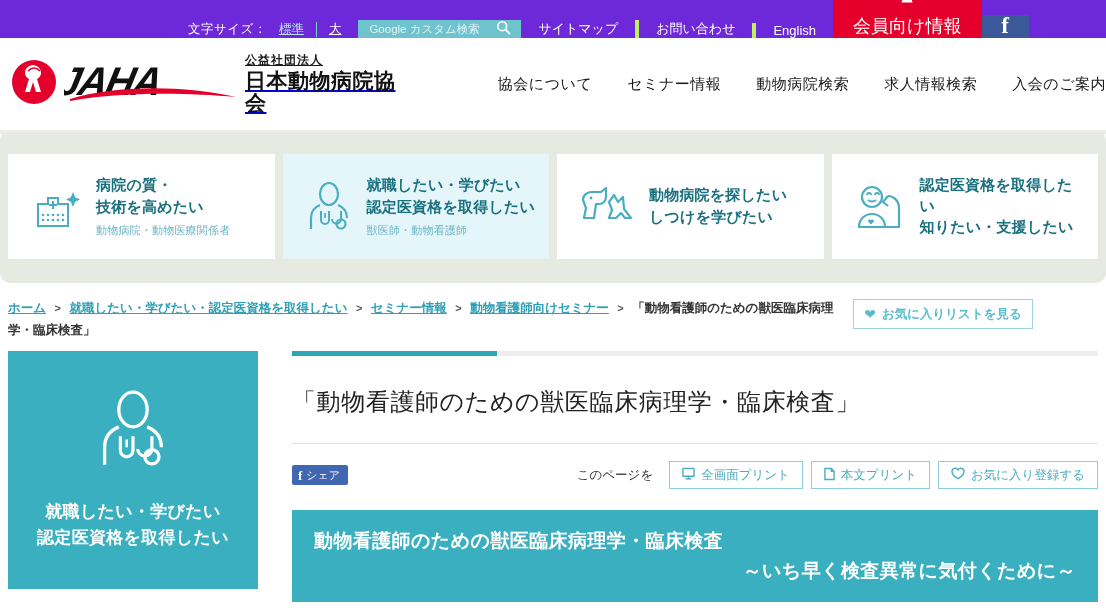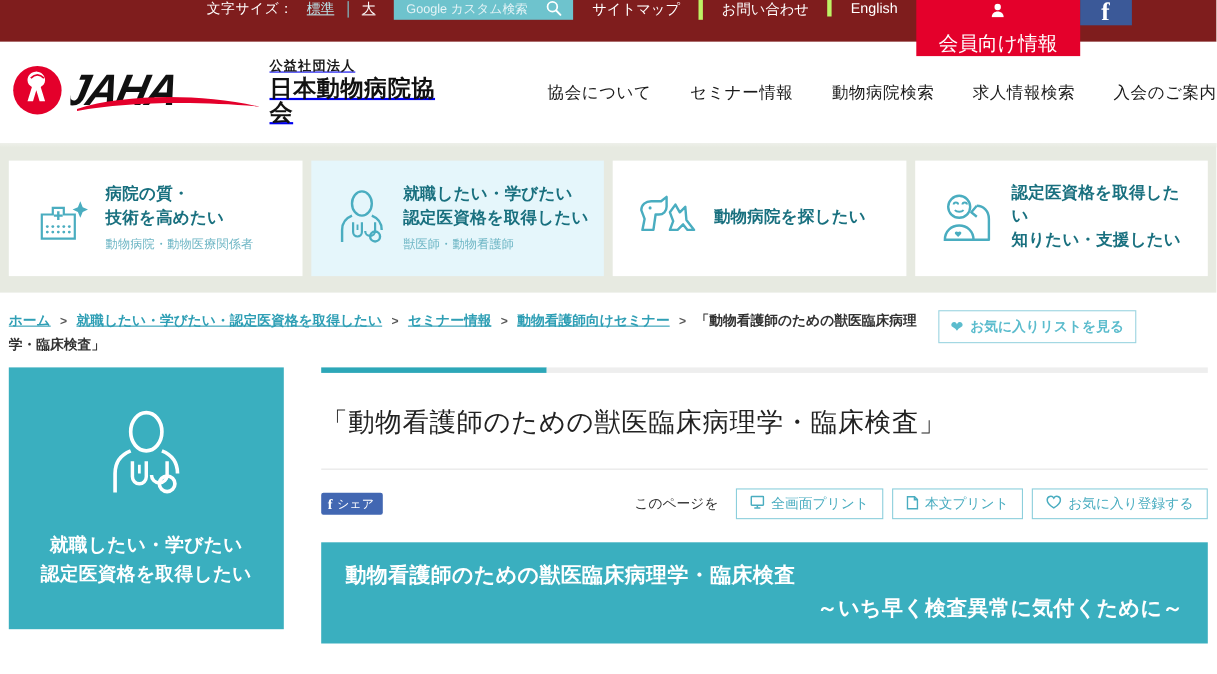--- a/index.html
+++ b/index.html
@@ -10,23 +10,23 @@
     overflow: hidden;
     background: #ffffff;
     font-family: "Liberation Sans", "DejaVu Sans", sans-serif;
     -webkit-font-smoothing: antialiased;
   }
   .page { position: relative; width: 1106px; height: 613px; }
 
   
   .topbar {
     height: 38px;
-    background: #7f1d1d;
-    display: flex;
-    align-items: flex-start;
+    background: #6d28d9;
+    display: flex;
+    align-items: flex-end;
     font-size: 13px;
     color: #ffffff;
   }
   .topbar-spacer { width: 172px; flex: 0 0 172px; border-right: 1px solid #4bb8c6; }
   .fontsize-block {
     display: flex;
     align-items: center;
     gap: 9px;
     padding: 0 14px 0 16px;
     white-space: nowrap;
@@ -115,27 +115,28 @@
     letter-spacing: 0.5px; line-height: 1.05;
   }
   .mainnav { display: flex; margin-left: 92px; gap: 35px; }
   .nav-item {
     font-size: 15px; color: #1a1a1a; text-decoration: none;
     white-space: nowrap; letter-spacing: 0.5px;
   }
 
   
   .cardband {
-    height: 136px;
+    height: 153px;
     background: #e7eae1;
     display: flex;
     align-items: center;
     padding: 0 8px;
     gap: 8px;
     position: relative;
+    border-radius: 10px;
   }
   .cardband::before {
     content:""; position:absolute; left:0; right:0; top:0; height:4px;
     background: linear-gradient(180deg,#eef0ea,#e7eae1);
   }
   .cat-card {
     flex: 1 1 0;
     height: 105px;
     background: #ffffff;
     display: flex;
@@ -389,20 +390,21 @@
     <a href="#" class="cat-card">
       <span class="cat-icon">
         <svg width="56" height="46" viewBox="0 0 56 46" fill="none" stroke="#4aadc0" stroke-width="2.2" stroke-linejoin="round">
           <path d="M4 16c0-5 4-8 9-8h9l5-4v9c0 4-3 7-7 7h-3l-2 14H5l2-10z"></path>
           <circle cx="12" cy="14" r="1.4" fill="#4aadc0" stroke="none"></circle>
           <path d="M30 18l5-7 4 7 5-5 1 12 7 9h-6l-4-5-5 5h-7l3-8z"></path>
         </svg>
       </span>
       <span class="cat-texts">
         <span class="cat-title">動物病院を探したい</span>
+        <span class="cat-title">しつけを学びたい</span>
       </span>
     </a>
 
     <a href="#" class="cat-card">
       <span class="cat-icon">
         <svg width="52" height="46" viewBox="0 0 52 46" fill="none" stroke="#4aadc0" stroke-width="2.2">
           <circle cx="18" cy="13" r="10"></circle>
           <path d="M13 11a2 2 0 014 0M21 11a2 2 0 014 0" stroke-width="1.8"></path>
           <path d="M14 16c2 2 6 2 8 0" stroke-width="1.8"></path>
           <path d="M5 43c0-8 6-13 13-13s13 5 13 13z"></path>

